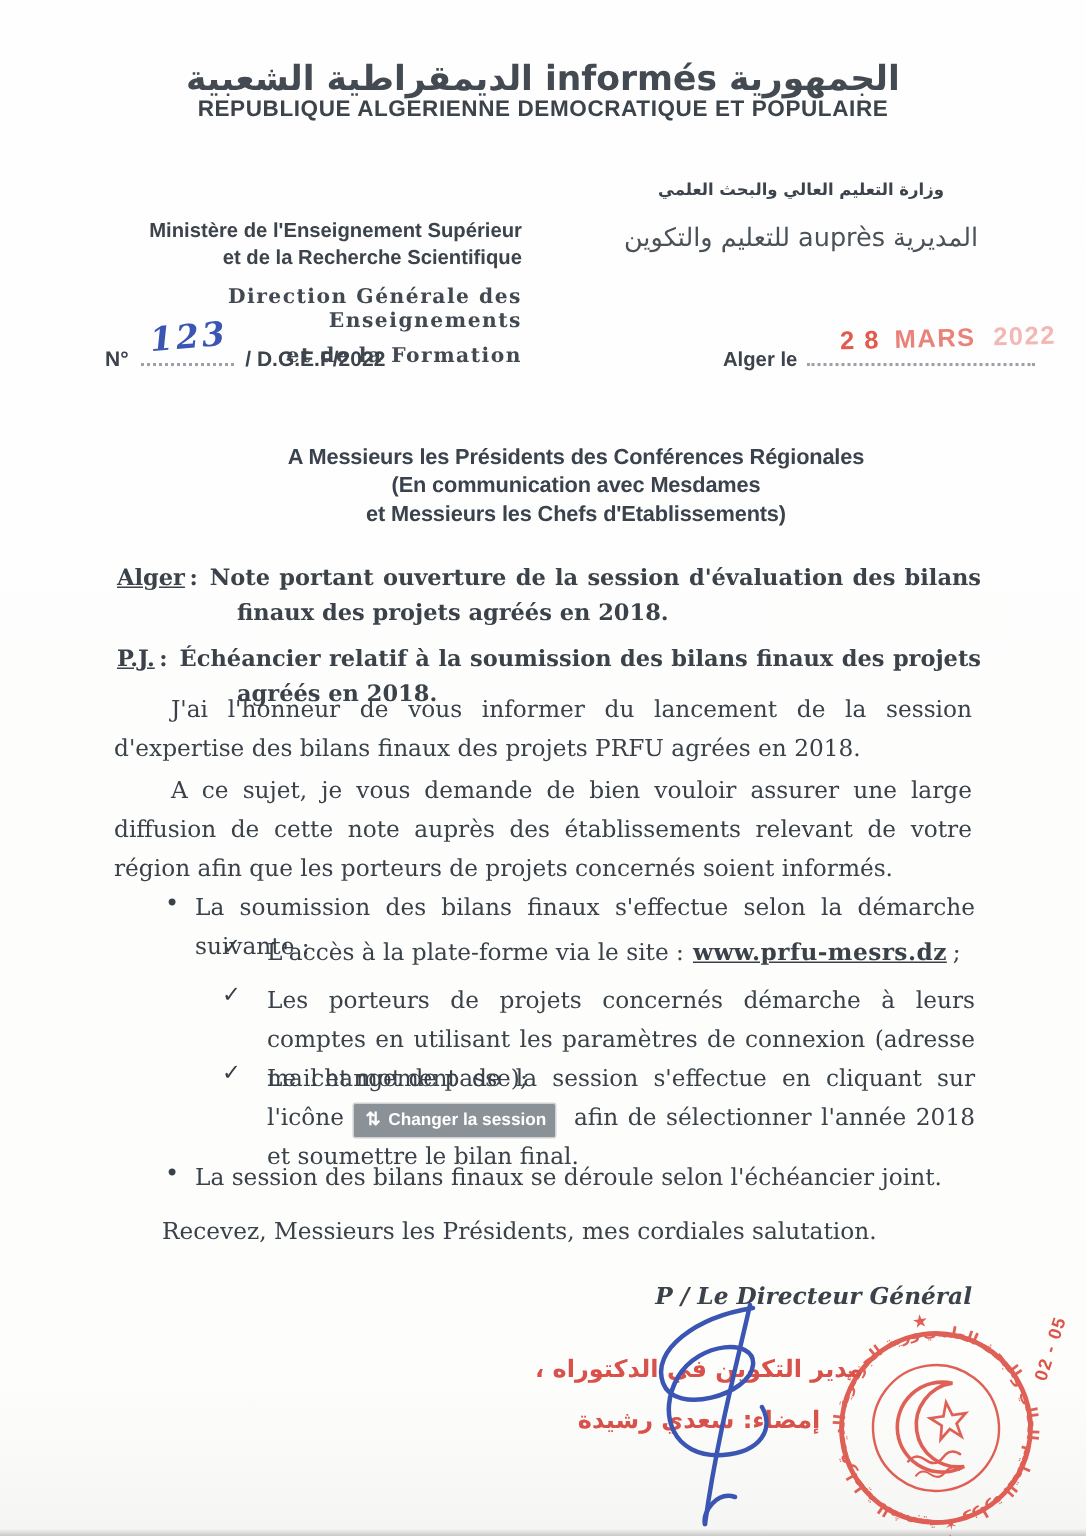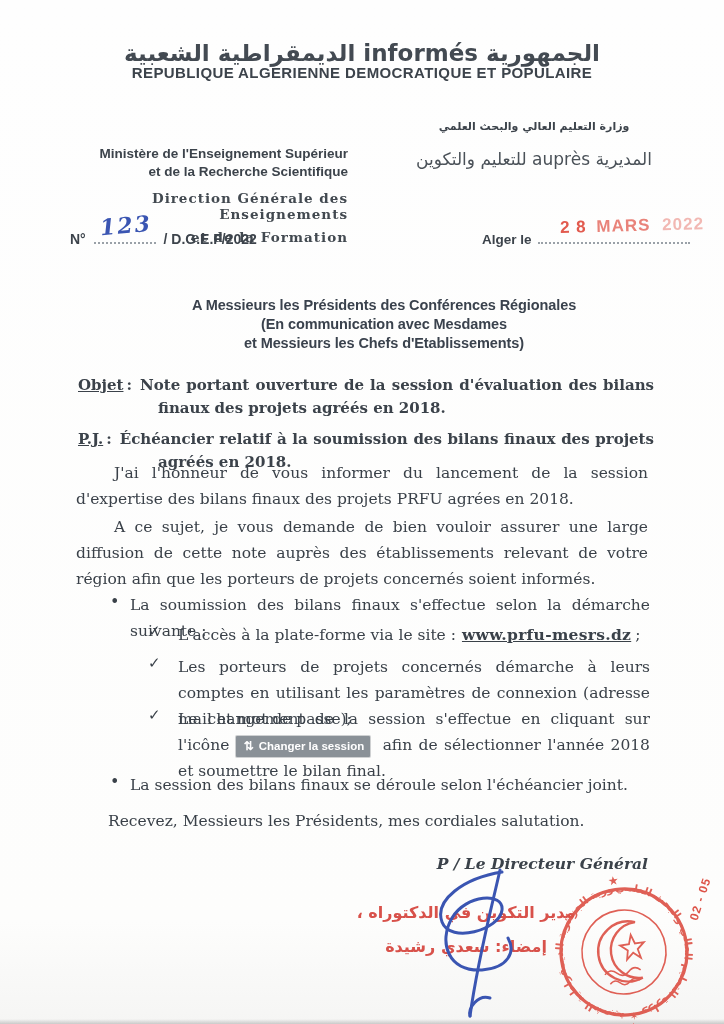--- a/index.html
+++ b/index.html
@@ -181,21 +181,21 @@
     </span>
   </div>
 
   <div class="addressee sans">
     <div>A Messieurs les Présidents des Conférences Régionales</div>
     <div>(En communication avec Mesdames</div>
     <div>et Messieurs les Chefs d'Etablissements)</div>
   </div>
 
   <div class="objet">
-    <span class="lbl-underline">Objet</span><span class="lbl-sep">:</span><span>Note portant ouverture de la session d'évaluation des bilans finaux des projets agréés en 2018.</span>
+    <span class="lbl-underline">Alger</span><span class="lbl-sep">:</span><span>Note portant ouverture de la session d'évaluation des bilans finaux des projets agréés en 2018.</span>
   </div>
 
   <div class="pj">
     <span class="lbl-underline">P.J.</span><span class="lbl-sep">:</span><span>Échéancier relatif à la soumission des bilans finaux des projets agréés en 2018.</span>
   </div>
 
   <div class="para p1">J'ai l'honneur de vous informer du lancement de la session d'expertise des bilans finaux des projets PRFU agrées en 2018.</div>
   <div class="para p2">A ce sujet, je vous demande de bien vouloir assurer une large diffusion de cette note auprès des établissements relevant de votre région afin que les porteurs de projets concernés soient informés.</div>
 
   <div class="bullet-row b1">

